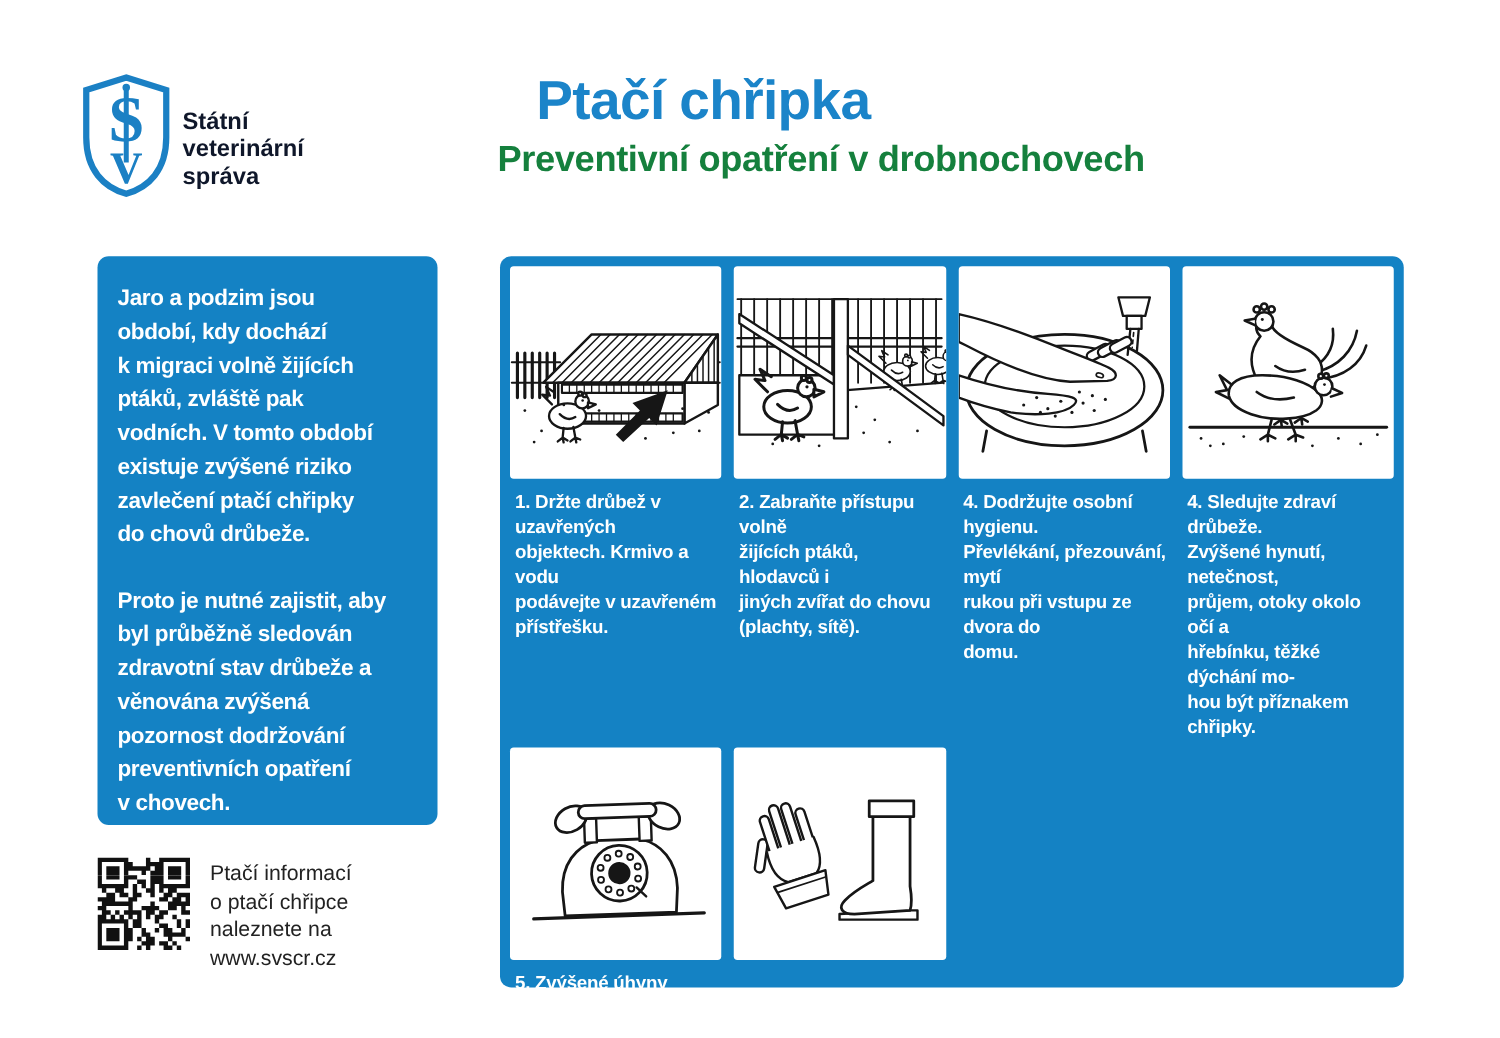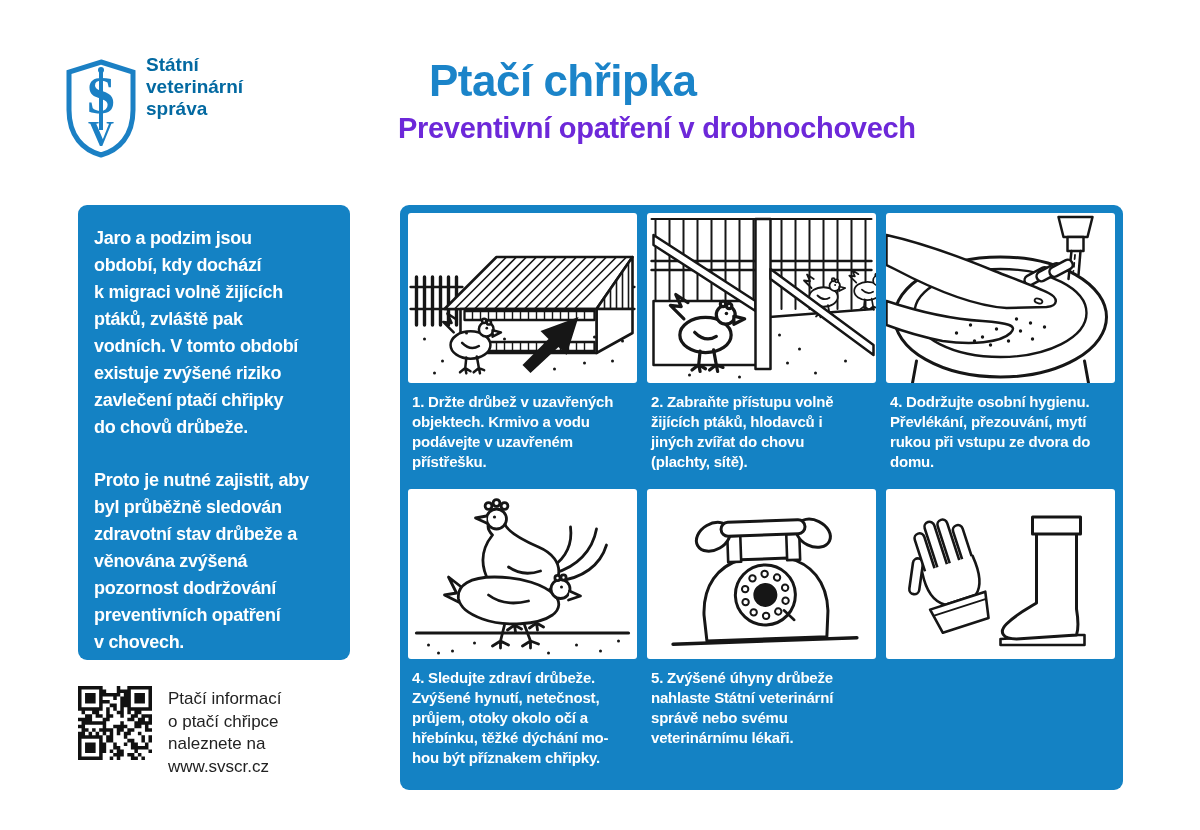--- a/index.html
+++ b/index.html
@@ -1,38 +1,38 @@
 <!DOCTYPE html>
 <html><head>
 <meta charset="utf-8">
 <style>
   html,body{margin:0;padding:0;background:#fff;}
   .page{position:relative;width:1200px;height:830px;background:#ffffff;overflow:hidden;
         font-family:"Liberation Sans", sans-serif;}
   
   .logo{position:absolute;left:64px;top:58px;width:74px;height:102px;}
-  .logo-text{position:absolute;left:146px;top:54px;font-size:19px;font-weight:bold;
-             color:#0369a1;line-height:1.17;white-space:pre-line;}
+  .logo-text{position:absolute;left:146px;top:87px;font-size:19px;font-weight:bold;
+             color:#0f172a;line-height:1.17;white-space:pre-line;}
   .titles{position:absolute;left:398px;top:58px;}
   .title{font-size:44px;font-weight:bold;color:#1b84c9;line-height:1.05;letter-spacing:-0.5px;margin-left:31px;}
-  .subtitle{font-size:29px;font-weight:bold;color:#6d28d9;margin-top:8px;letter-spacing:-0.3px;}
+  .subtitle{font-size:29px;font-weight:bold;color:#15803d;margin-top:8px;letter-spacing:-0.3px;}
   
   .intro-box{position:absolute;left:78px;top:205px;width:272px;height:455px;background:#1482c4;
              border-radius:9px;padding:20px 16px;box-sizing:border-box;color:#ffffff;
              font-size:18px;font-weight:bold;line-height:27px;letter-spacing:-0.3px;}
   .intro-box p{margin:0;white-space:pre-line;}
   .intro-box p + p{margin-top:26px;}
   
   .qr-row{position:absolute;left:78px;top:686px;display:flex;gap:16px;align-items:flex-start;}
   .qr-box{width:74px;height:74px;}
   .qr-label{font-size:17px;color:#222;line-height:1.33;white-space:pre-line;padding-top:2px;}
   
   .grid-box{position:absolute;left:400px;top:205px;width:723px;height:585px;background:#1482c4;
             border-radius:9px;padding:8px;box-sizing:border-box;}
-  .grid{display:grid;grid-template-columns:repeat(3,1fr);column-gap:10px;row-gap:2px;height:100%;}
+  .grid{display:grid;grid-template-columns:repeat(4,1fr);column-gap:10px;row-gap:2px;height:100%;}
   .cell{display:flex;flex-direction:column;min-width:0;}
   .imgbox{height:170px;background:#ffffff;border-radius:3px;overflow:hidden;flex:none;}
   .imgbox svg{display:block;width:100%;height:100%;}
   .caption{color:#ffffff;font-size:15px;font-weight:bold;line-height:20px;letter-spacing:-0.2px;
            padding:9px 3px 4px 4px;white-space:pre-line;}
   .ln{stroke:#161616;fill:none;stroke-linecap:round;stroke-linejoin:round;}
 </style>
 </head>
 <body>
 

